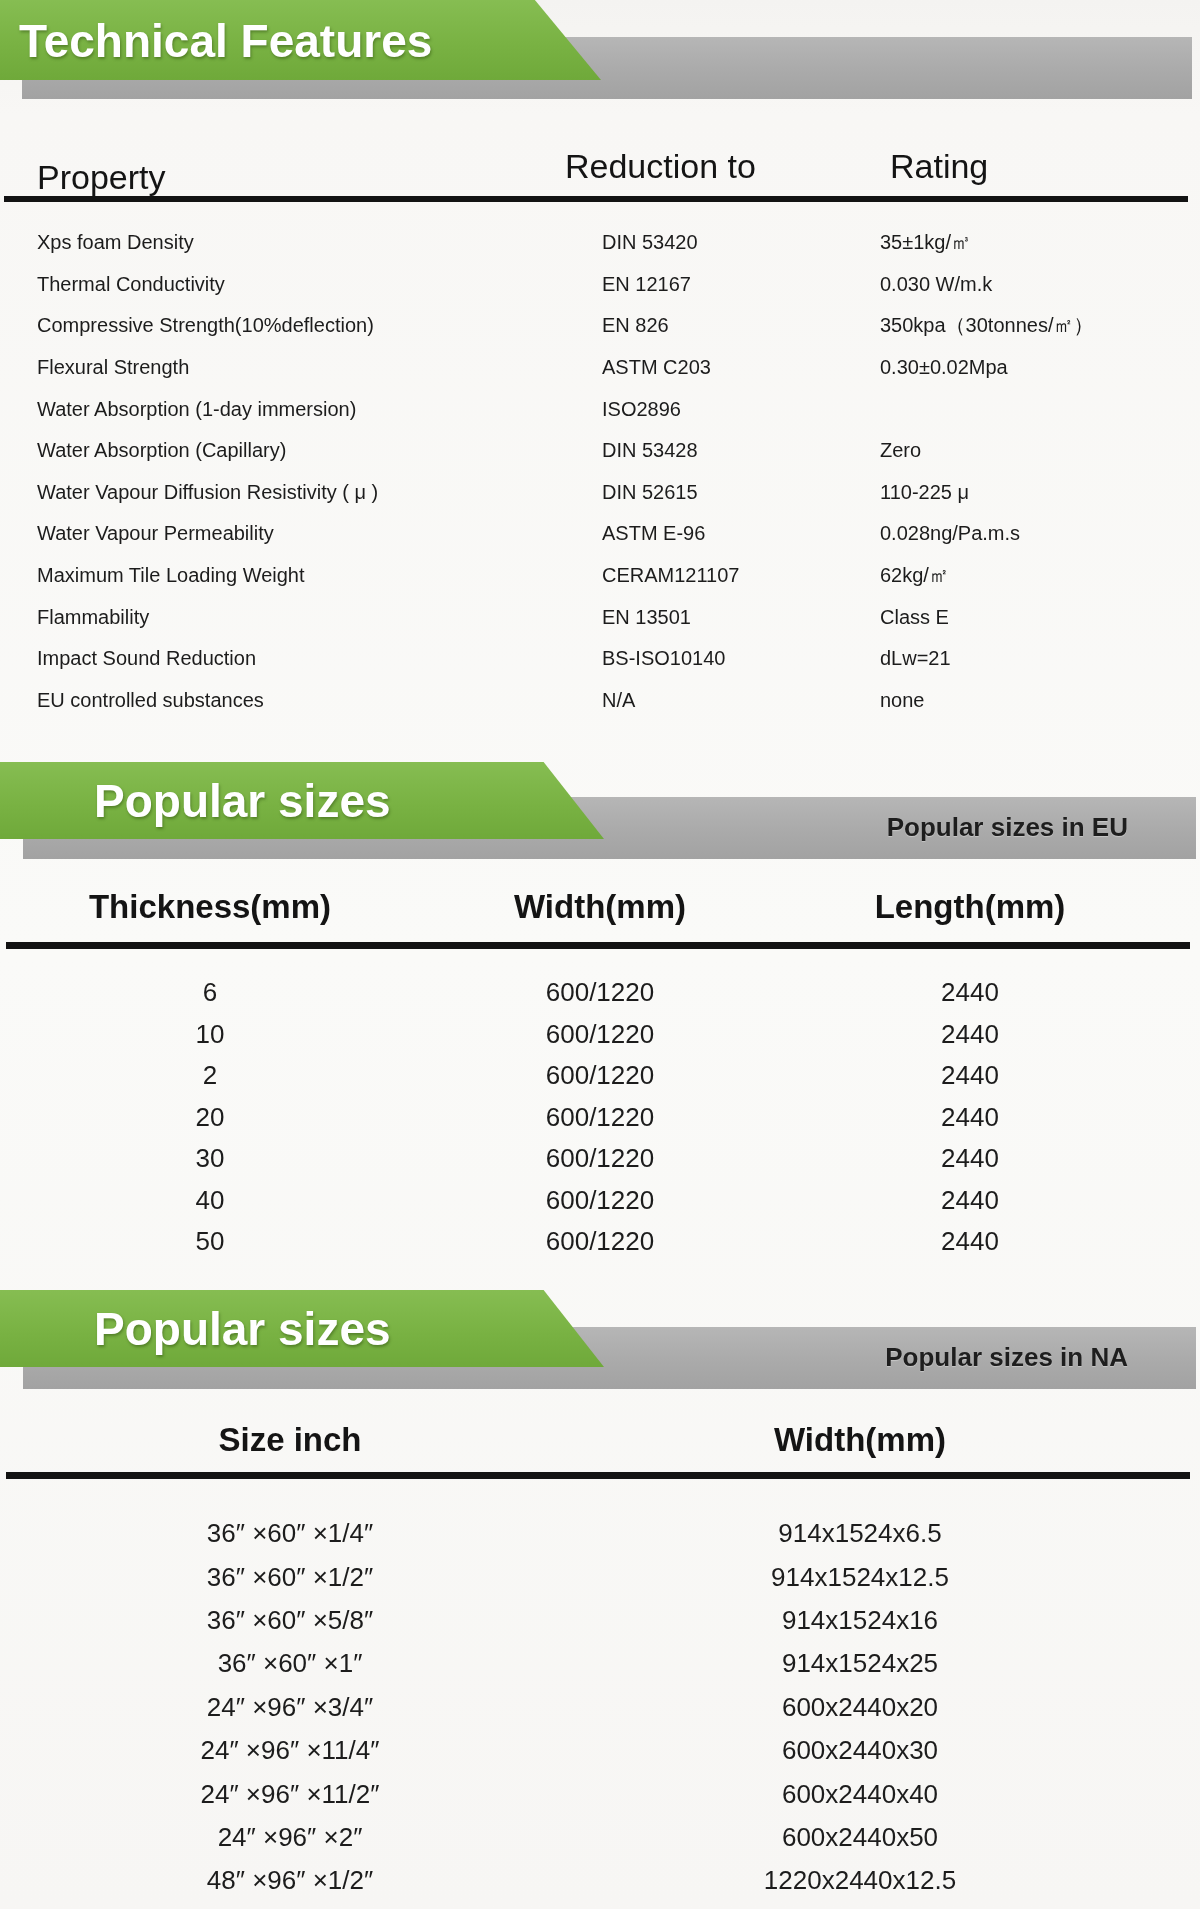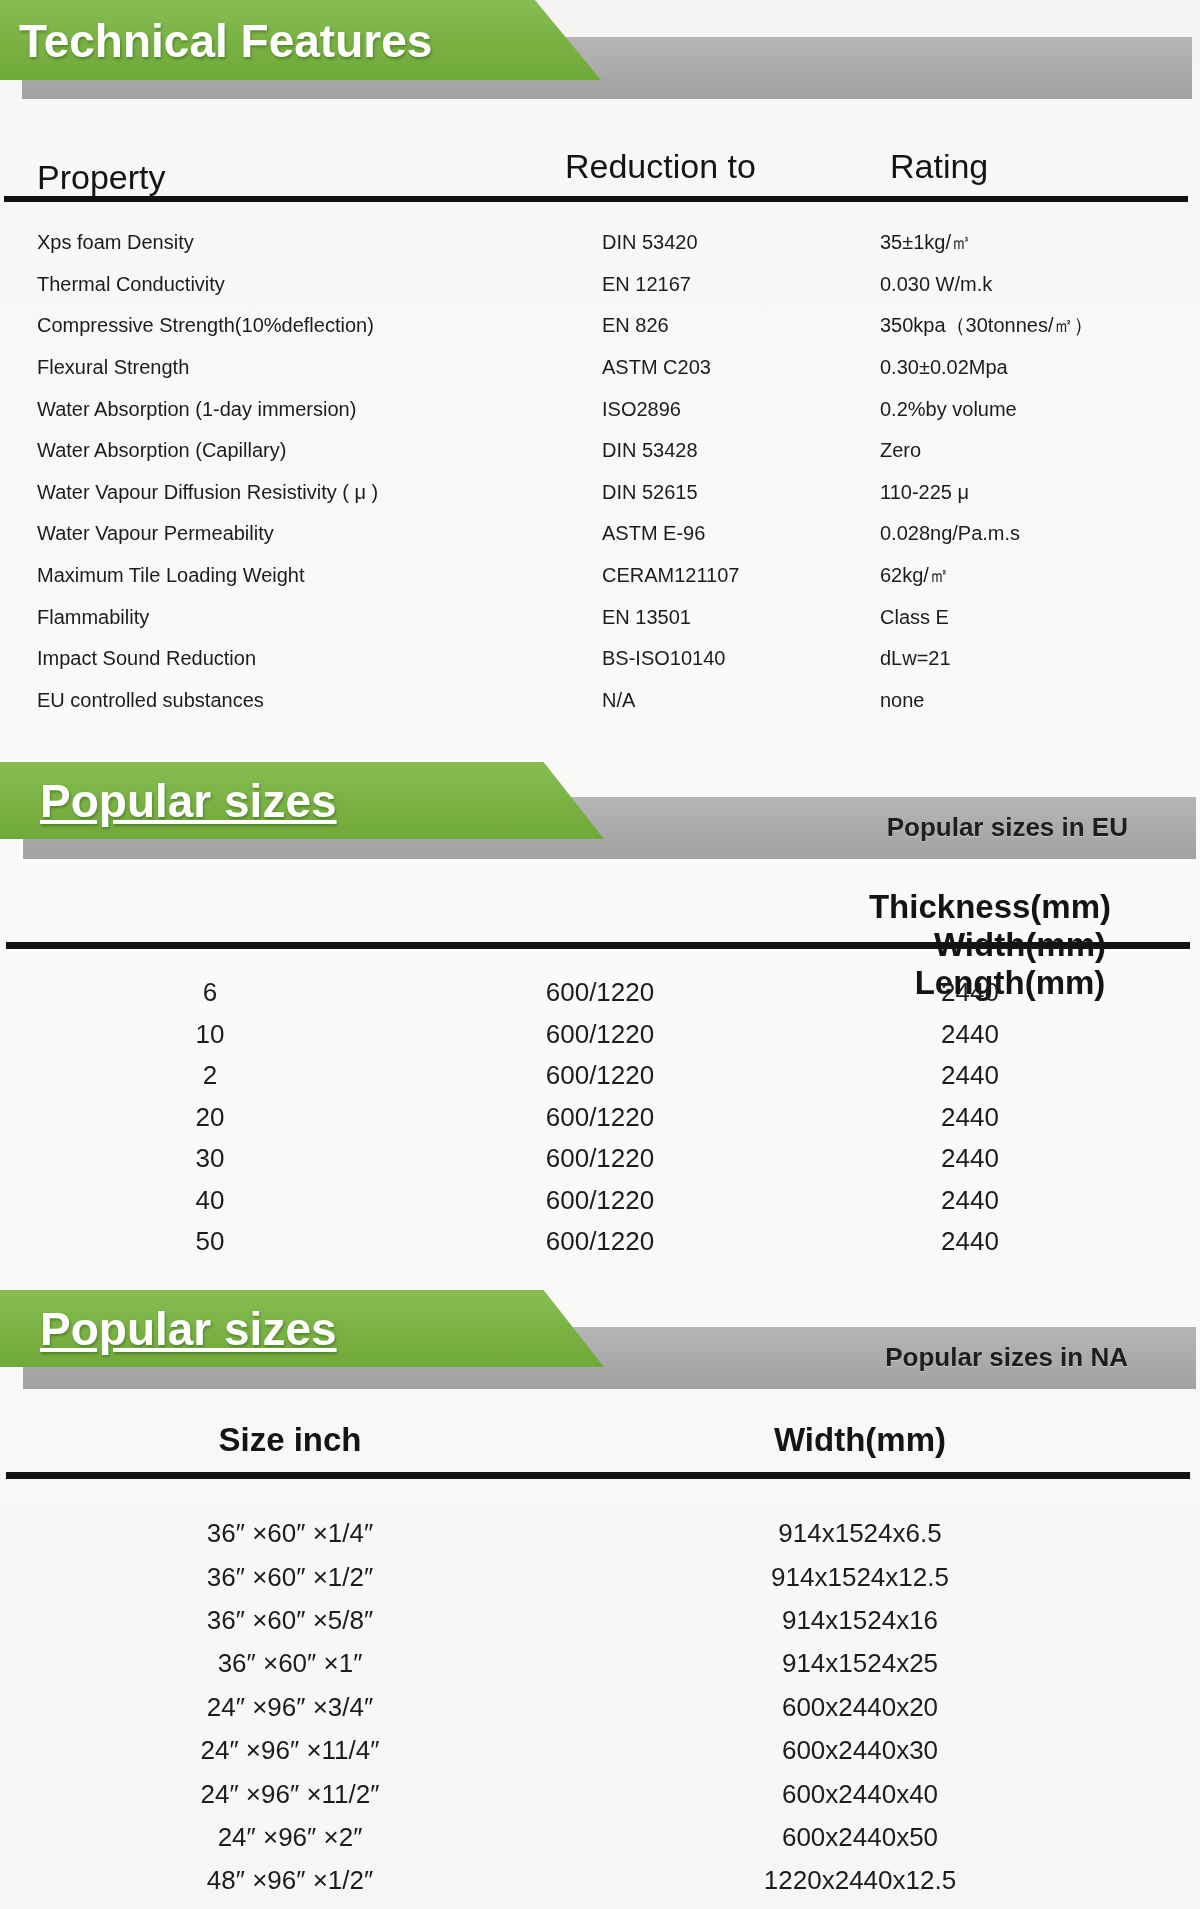--- a/index.html
+++ b/index.html
@@ -30,21 +30,21 @@
     color:#ffffff;
     font-weight:bold;
     font-size:46px;
     text-shadow:1px 2px 3px rgba(40,70,10,0.45);
     white-space:nowrap;
   }
   .gb1{top:0; width:601px; height:80px; clip-path:polygon(0 0, 89% 0, 100% 100%, 0 100%);}
   .gb1 .banner-text{padding-left:19px; line-height:82px;}
   .gb2{top:762px; width:604px; height:77px; clip-path:polygon(0 0, 90% 0, 100% 100%, 0 100%);}
   .gb3{top:1290px; width:604px; height:77px; clip-path:polygon(0 0, 90% 0, 100% 100%, 0 100%);}
-  .gb2 .banner-text,.gb3 .banner-text{padding-left:40px; line-height:78px;text-decoration:underline;}
+  .gb2 .banner-text,.gb3 .banner-text{padding-left:94px; line-height:78px;}
 
   
   .gray-bar{
     position:absolute;
     background:linear-gradient(180deg,#b6b6b6 0%, #ababab 50%, #a2a2a2 100%);
     z-index:2;
   }
   .bar1{top:37px; left:22px; right:8px; height:62px;}
   .bar2{top:797px; left:23px; right:4px; height:62px;}
   .bar3{top:1327px; left:23px; right:4px; height:62px;}
@@ -78,22 +78,22 @@
 
   .t1-rows{position:absolute; top:222px; left:0; right:0;}
   .t1-row{display:flex; align-items:center; height:41.6px; font-size:20px; color:#1c1c1c;}
   .t1-row .c-property{width:565px; padding-left:37px; box-sizing:border-box; white-space:nowrap;}
   .t1-row .c-assessed{width:315px; padding-left:37px; box-sizing:border-box; white-space:nowrap;}
   .t1-row .c-rating{flex:1; white-space:nowrap;}
 
   
   .t2-header{
     position:absolute; top:888px; left:0; right:0; height:48px;
-    display:flex; align-items:flex-end;
-    font-size:33px; font-weight:bold; color:#141414;flex-direction:column;
+    display:flex; align-items:flex-start;
+    font-size:33px; font-weight:bold; color:#141414;
   }
   .t2-rows{position:absolute; top:972px; left:0; right:0;}
   .t2-row{display:flex; align-items:center; height:41.5px; font-size:26px;}
   .col-t2-1{width:420px; text-align:center;}
   .col-t2-2{width:360px; text-align:center;}
   .col-t2-3{width:380px; text-align:center;}
 
   
   .t3-header{
     position:absolute; top:1415px; left:0; right:0; height:50px;
@@ -144,21 +144,20 @@
 
       <div class="t1-row">
         <div class="c-property">Flexural Strength</div>
         <div class="c-assessed">ASTM C203</div>
         <div class="c-rating">0.30±0.02Mpa</div>
       </div>
 
       <div class="t1-row">
         <div class="c-property">Water Absorption (1-day immersion)</div>
         <div class="c-assessed">ISO2896</div>
-        <div class="c-rating">0.2%by volume</div>
       </div>
 
       <div class="t1-row">
         <div class="c-property">Water Absorption (Capillary)</div>
         <div class="c-assessed">DIN 53428</div>
         <div class="c-rating">Zero</div>
       </div>
 
       <div class="t1-row">
         <div class="c-property">Water Vapour Diffusion Resistivity ( μ )</div>

